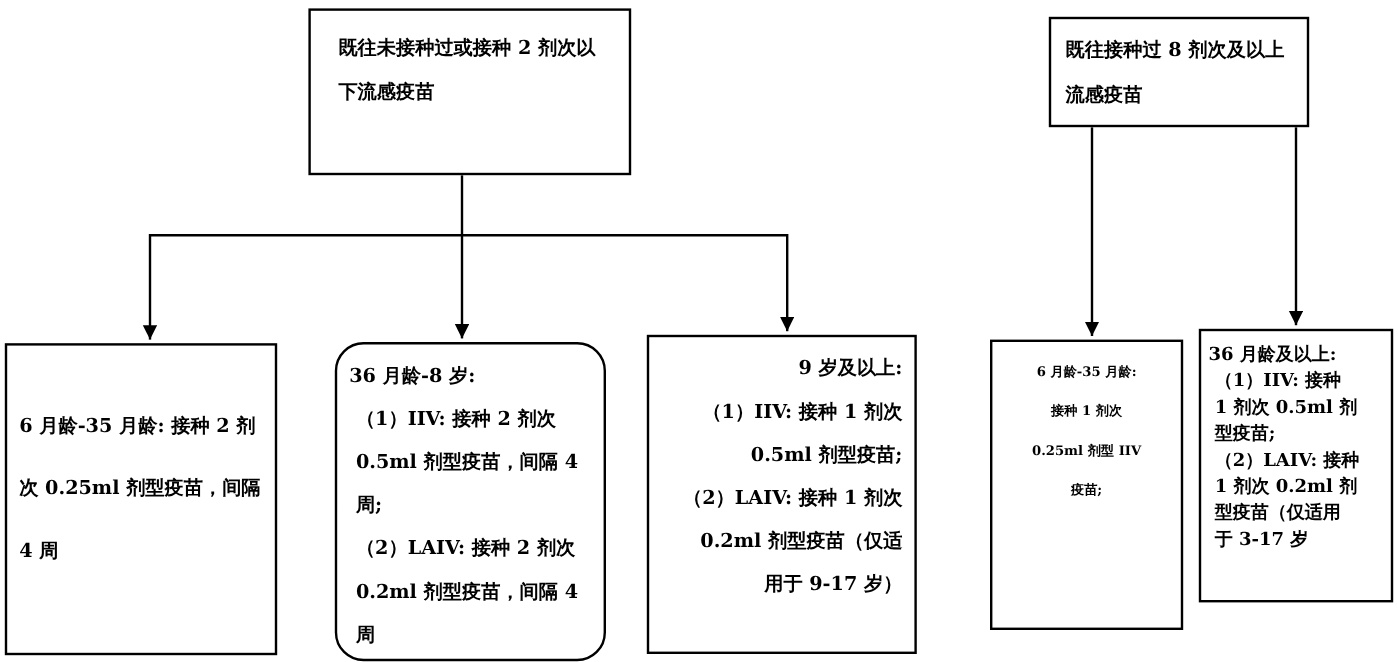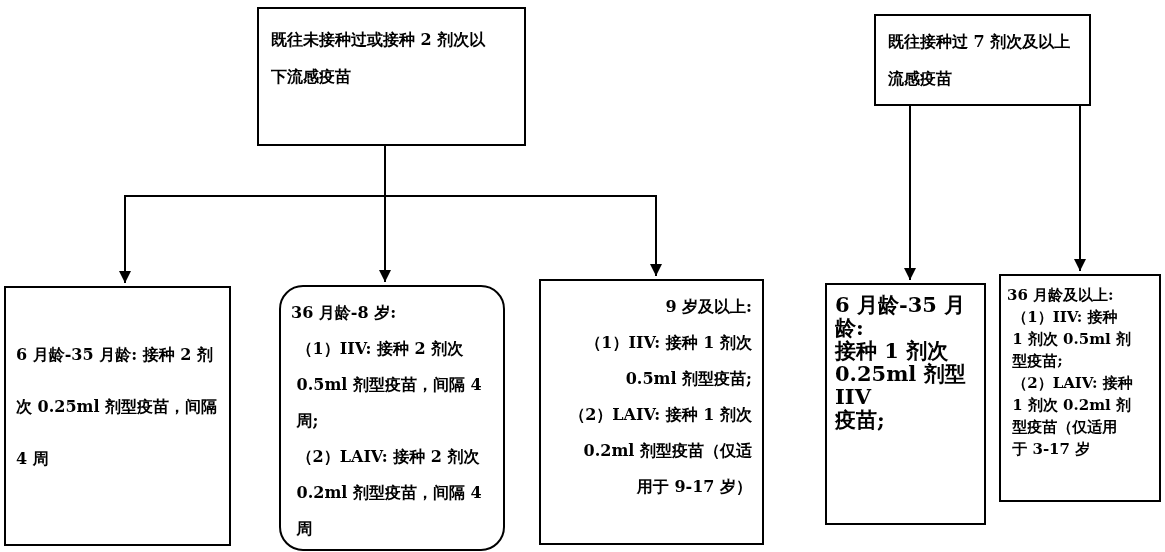--- a/index.html
+++ b/index.html
@@ -30,32 +30,32 @@
     box-sizing: border-box;
     border: 2px solid #000000;
     background: #ffffff;
     overflow: hidden;
   }
   .box-text {
     white-space: pre-wrap;
     font-size: 16px;
   }
   
-  .node-root-left  { left: 257px; top: 7px;   width: 269px; height: 139px; padding: 12px 12px; }
+  .node-root-left  { left: 257px; top: 7px;   width: 269px; height: 139px; padding: 12px 23px; }
   .node-root-left  .box-text { line-height: 37px; }
   .node-root-right { left: 874px; top: 14px;  width: 217px; height: 92px;  padding: 7px 12px; }
   .node-root-right .box-text { line-height: 37px; }
   .node-leaf1 { left: 4px;   top: 286px; width: 227px; height: 260px; padding: 8px 10px; }
   .node-leaf1 .box-text { line-height: 52px; margin-top: 33px; }
   .node-leaf2 { left: 279px; top: 285px; width: 226px; height: 266px; padding: 8px 10px; border-radius: 24px; }
   .node-leaf2 .box-text { line-height: 36px; }
   .node-leaf3 { left: 539px; top: 279px; width: 225px; height: 266px; padding: 8px 10px; }
   .node-leaf3 .box-text { line-height: 36px; text-align: right; }
   .node-leaf4 { left: 825px; top: 283px; width: 161px; height: 242px; padding: 8px 8px; }
-  .node-leaf4 .box-text { line-height: 23px; font-size: 21px; }
+  .node-leaf4 .box-text { line-height: 33px; font-size: 11px; text-align: center; }
   .node-leaf5 { left: 999px; top: 274px; width: 162px; height: 228px; padding: 8px 6px; }
   .node-leaf5 .box-text { line-height: 22px; font-size: 15px; }
 </style>
 </head>
 <body>
 
 <div class="canvas">
 
   <svg class="connectors" viewBox="0 0 1165 552" xmlns="http://www.w3.org/2000/svg">
     <defs>
@@ -75,21 +75,21 @@
     <line x1="910" y1="106" x2="910" y2="280" stroke="#000000" stroke-width="2" marker-end="url(#arrowhead)"></line>
     <line x1="1080" y1="106" x2="1080" y2="271" stroke="#000000" stroke-width="2" marker-end="url(#arrowhead)"></line>
   </svg>
 
   <div class="box node-root-left">
     <div class="box-text">既往未接种过或接种 2 剂次以
 下流感疫苗</div>
   </div>
 
   <div class="box node-root-right">
-    <div class="box-text">既往接种过 7 剂次及以上
+    <div class="box-text">既往接种过 8 剂次及以上
 流感疫苗</div>
   </div>
 
   <div class="box node-leaf1">
     <div class="box-text">6 月龄-35 月龄: 接种 2 剂
 次 0.25ml 剂型疫苗，间隔
 4 周</div>
   </div>
 
   <div class="box node-leaf2">

